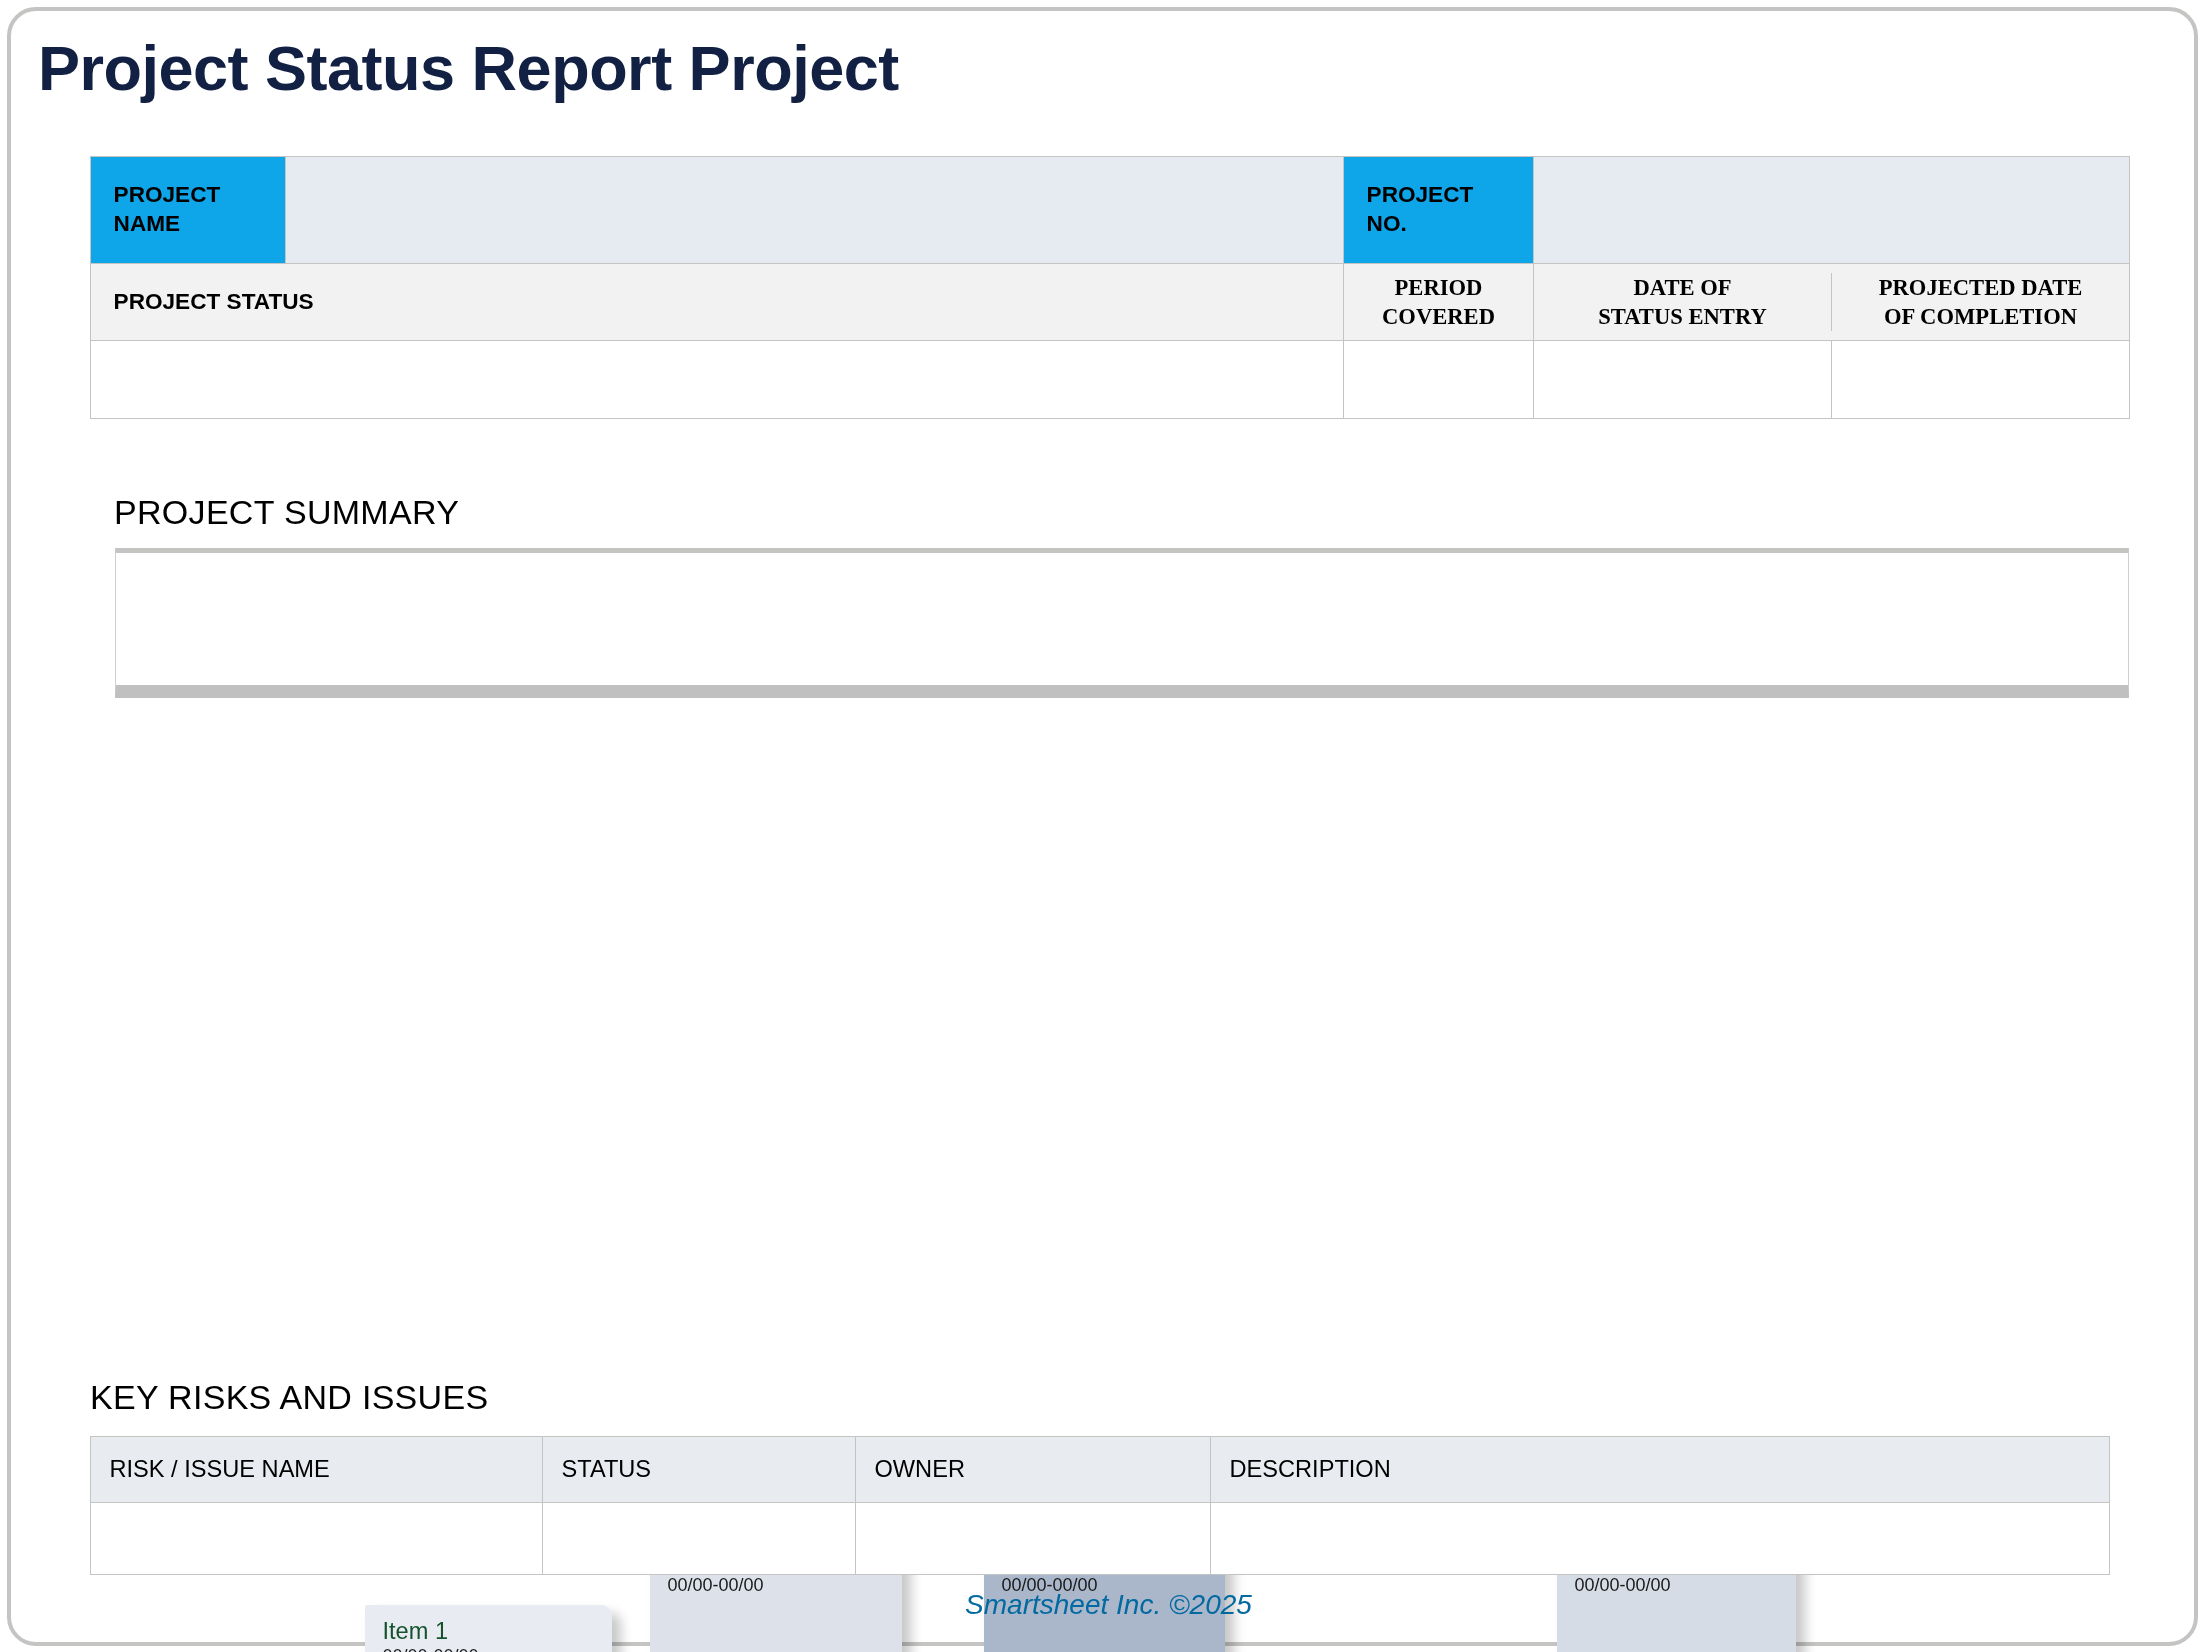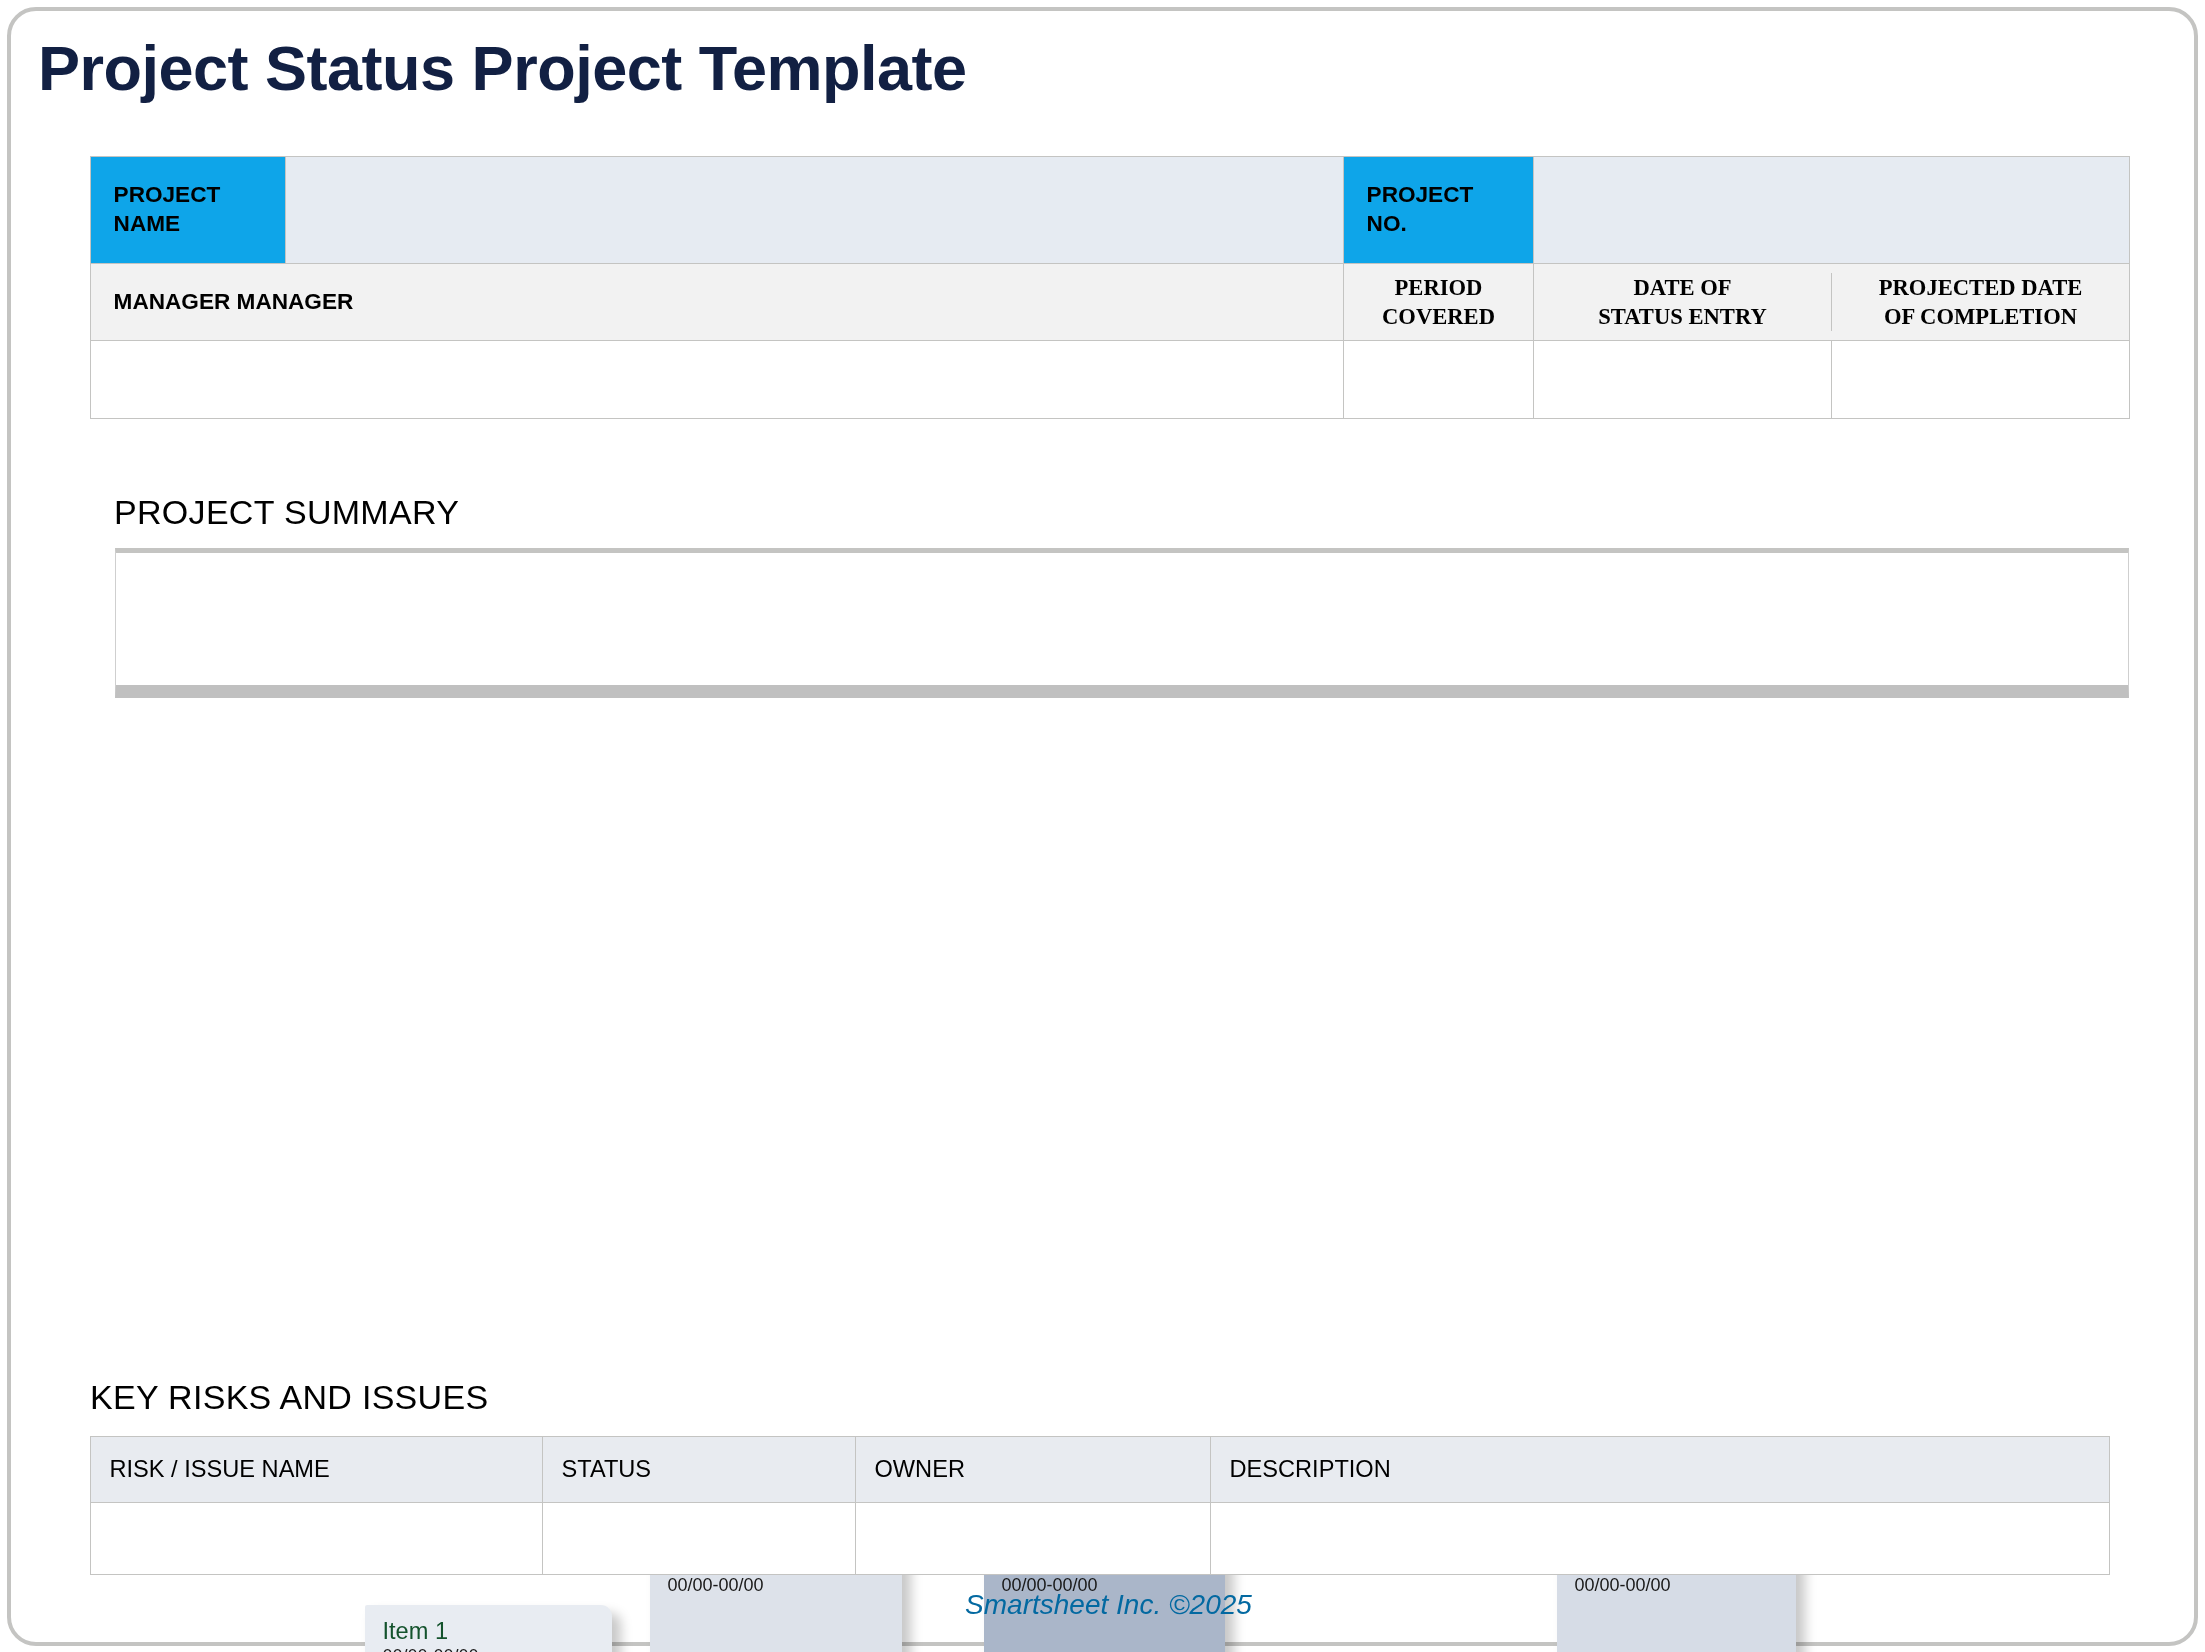--- a/index.html
+++ b/index.html
@@ -172,38 +172,38 @@
     font-stretch: condensed;
   }
 </style>
 </head>
 <body>
 
 <div class="page-inner">
 
   <div class="page-frame"></div>
 
-  <div class="doc-title">Project Status Project Template</div>
+  <div class="doc-title">Project Status Report Project</div>
 
   <table class="info-table">
     <colgroup>
       <col style="width:195px">
       <col style="width:1058px">
       <col style="width:190px">
       <col style="width:596px">
     </colgroup>
     <tbody>
         <tr>
       <td class="cell-label-blue" style="height:107px;">PROJECT<br>NAME</td>
       <td class="cell-input-blue"></td>
       <td class="cell-label-blue">PROJECT<br>NO.</td>
       <td class="cell-input-blue"></td>
     </tr>
     <tr>
-      <td class="cell-header-gray" colspan="2" style="height:77px;">MANAGER MANAGER</td>
+      <td class="cell-header-gray" colspan="2" style="height:77px;">PROJECT STATUS</td>
       <td class="cell-header-gray ctr" colspan="1" style="width:190px;">PERIOD COVERED</td>
       <td class="cell-header-gray ctr" style="padding:0;">
         <table style="width:100%;border-collapse:collapse;table-layout:fixed;">
           <tbody>
                 <tr>
             <td class="cell-header-gray ctr" style="border:none;border-right:1.5px solid #c4c4c2;width:50%;">DATE OF<br>STATUS ENTRY</td>
             <td class="cell-header-gray ctr" style="border:none;width:50%;">PROJECTED DATE<br>OF COMPLETION</td>
           </tr>
         </tbody>
             </table>

